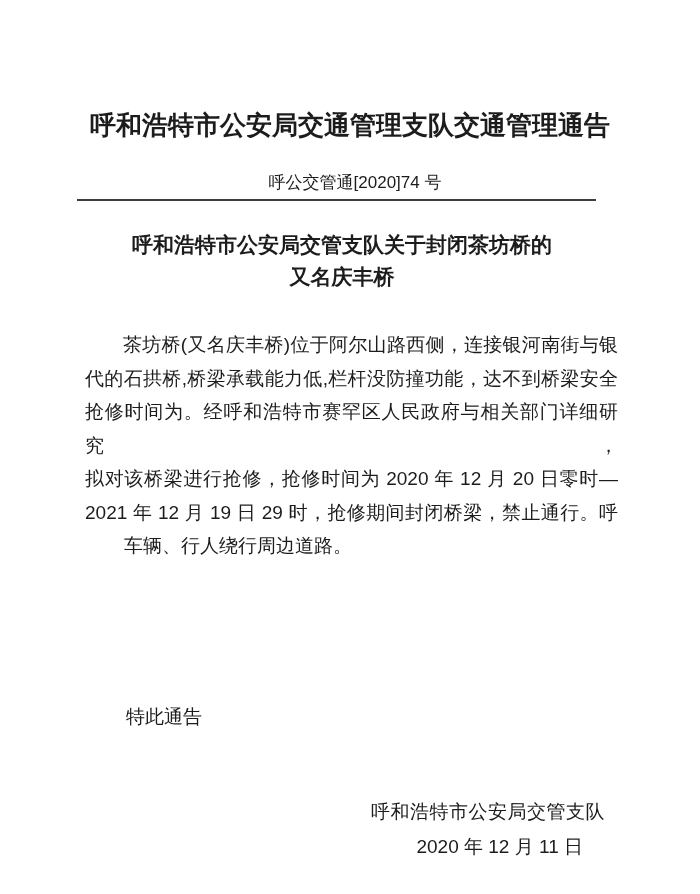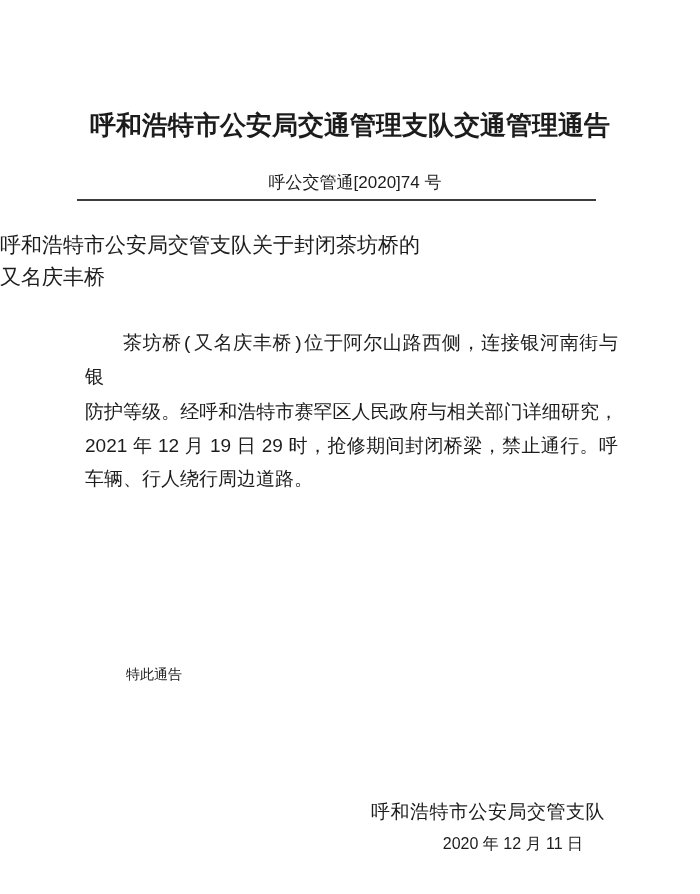--- a/index.html
+++ b/index.html
@@ -21,61 +21,64 @@
   .doc-number {
     position: absolute; top: 171px; left: 10px; right: 0;
     text-align: center; font-size: 17px;
   }
   .rule {
     position: absolute; top: 199px; left: 77px; width: 519px; height: 2px;
     background: var(--rule, #3d3d3d);
   }
   .subtitle {
     position: absolute; top: 229px; left: 0; right: 16px;
+    text-align: center;
     font-family: "Liberation Serif", "DejaVu Serif", serif;
-    font-size: 21px; font-weight: 400; line-height: 32px;
+    font-size: 21px; font-weight: 700; line-height: 32px;
   }
   .body-text {
     position: absolute; top: 328px; left: 85px; width: 533px;
     font-size: 19px; line-height: 33.5px;
   }
   .bline { text-align: justify; text-align-last: justify; }
-  .bline.first { text-indent: 38px; font-family: Liberation Mono, monospace; }
-  .bline.last { text-align-last: left; }
+  .bline.first { text-indent: 38px; }
+  .bline.last { text-align-last: left; margin-left: 39px; }
   .closing {
-    position: absolute; top: 666px; left: 126px; font-size: 14px;
+    position: absolute; top: 704px; left: 126px; font-size: 19px;
   }
   .signature {
     position: absolute; top: 799px; left: 0; width: 605px;
     text-align: right; font-size: 19px; letter-spacing: 0.5px;
   }
   .date {
     position: absolute; top: 834px; left: 0; width: 583px;
-    text-align: right; font-size: 16px;
+    text-align: right; font-size: 19px;
   }
 </style>
 </head>
 <body>
 
 <div class="page">
 
   <h1 class="title">呼和浩特市公安局交通管理支队交通管理通告</h1>
 
   <div class="doc-number">呼公交管通[2020]74 号</div>
 
   <div class="rule"></div>
 
   <div class="subtitle">
     <div>呼和浩特市公安局交管支队关于封闭茶坊桥的</div>
     <div>又名庆丰桥</div>
   </div>
 
   <div class="body-text">
     <div class="bline first">茶坊桥(又名庆丰桥)位于阿尔山路西侧，连接银河南街与银</div>
-    <div class="bline">防护等级。经呼和浩特市赛罕区人民政府与相关部门详细研究，</div>
+    <div class="bline">代的石拱桥,桥梁承载能力低,栏杆没防撞功能，达不到桥梁安全</div>
+    <div class="bline">抢修时间为。经呼和浩特市赛罕区人民政府与相关部门详细研究，</div>
+    <div class="bline">拟对该桥梁进行抢修，抢修时间为 2020 年 12 月 20 日零时—</div>
     <div class="bline">2021 年 12 月 19 日 29 时，抢修期间封闭桥梁，禁止通行。呼</div>
     <div class="bline last">车辆、行人绕行周边道路。</div>
   </div>
 
   <div class="closing">特此通告</div>
 
   <div class="signature">呼和浩特市公安局交管支队</div>
 
   <div class="date">2020 年 12 月 11 日</div>
 

